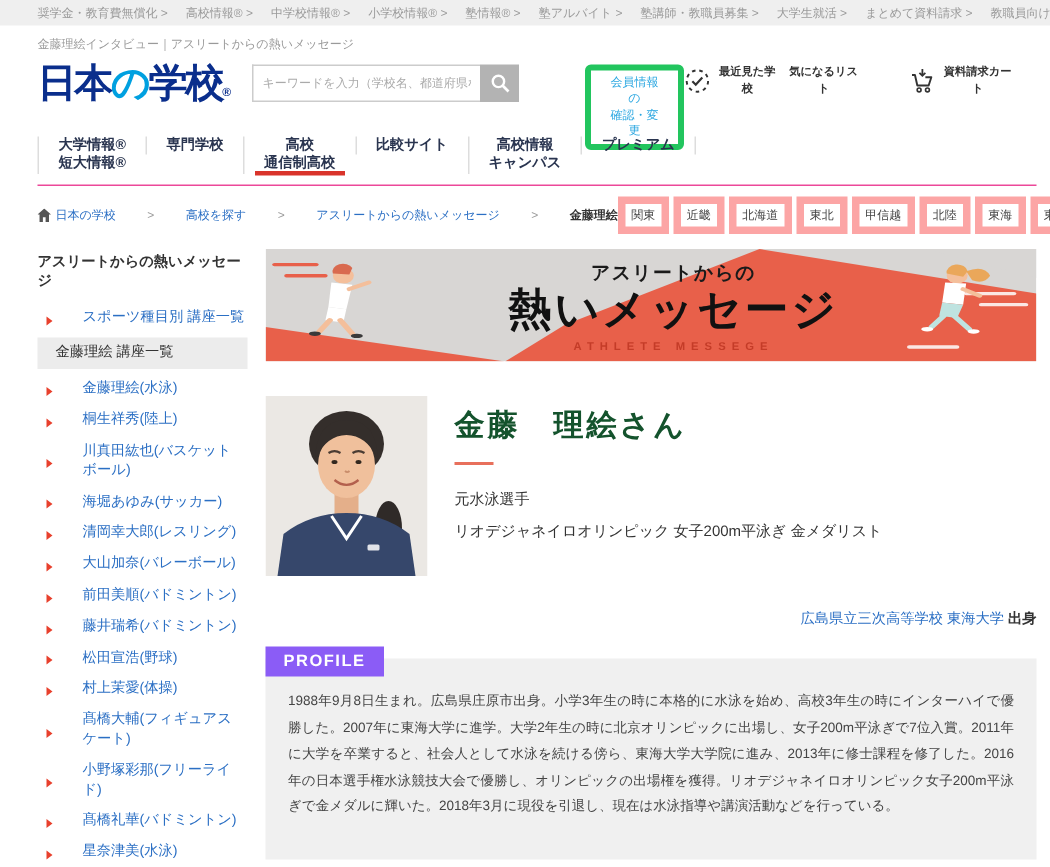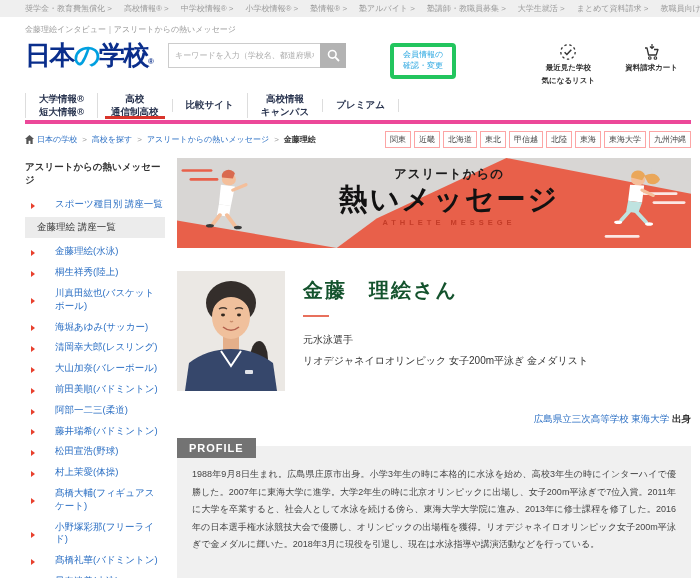--- a/index.html
+++ b/index.html
@@ -24,60 +24,60 @@
     padding:0 6px; color:#333; outline:none; border-right:none;
     font-family:"Liberation Sans","DejaVu Sans",sans-serif; }
   .search-input::placeholder { color:#aaa; }
   .search-btn { width:26px; height:25px; background:#b3b3b3; border:none;
     display:flex; align-items:center; justify-content:center; cursor:pointer; }
   .member-btn { margin-left:44px; margin-top:4px; border:4px solid #22c55e; border-radius:4px;
     color:#2ba7e1; font-size:8px; line-height:1.35; padding:3px 9px; text-align:center;
     background:#fff; cursor:pointer; }
   .member-btn span { display:block; }
   .hicons { margin-left:auto; display:flex; gap:30px; margin-top:4px; padding-right:12px; }
-  .hicon { display:flex; flex-direction:column; align-items:center; gap:2px;
+  .hicon { display:flex; align-items:center; gap:2px;
     font-size:7.5px; font-weight:bold; color:#333; line-height:1.45; cursor:pointer; text-align:center; }
   .hicon span { display:block; }
 
   
-  .nav { display:flex; align-items:center; margin:5px 9px 0 25px;
-    border-bottom:4px solid #ec4899; height:33px; }
+  .nav { display:flex; align-items:flex-start; margin:5px 9px 0 25px;
+    border-bottom:1px solid #ec4899; height:33px; }
   .tab { display:flex; flex-direction:column; justify-content:center; align-items:center;
     padding:0 13px; font-size:9.5px; font-weight:bold; color:#2a3550; position:relative;
     border-left:1px solid #ddd; line-height:1.3; cursor:pointer; white-space:nowrap; }
   .tab:last-child { border-right:1px solid #ddd; }
   .tab span { display:block; text-align:center; }
   .tab.active::after { content:""; position:absolute; left:7px; right:7px; bottom:-1px;
     height:3px; background:#d9342b; }
 
   
   .crumbrow { display:flex; justify-content:space-between; align-items:center;
     margin:7px 9px 0 25px; }
-  .breadcrumb { display:flex; align-items:center; gap:5px; font-size:8px; color:#999;
+  .breadcrumb { display:flex; align-items:center; gap:21px; font-size:8px; color:#999;
     white-space:nowrap; }
   .bc-link { color:#2b6fc4; cursor:pointer; display:flex; align-items:center; gap:3px; }
   .bc-current { color:#333; font-weight:bold; }
   .regions { display:flex; gap:3px; }
-  .region { border:1px solid #fca5a5; font-size:8px; color:#444; padding:2px 4px;
+  .region { border:5px solid #fca5a5; font-size:8px; color:#444; padding:2px 4px;
     background:#fff; cursor:pointer; white-space:nowrap; }
 
   
   .content { display:flex; align-items:flex-start; margin:10px 9px 0 25px; }
   .sidebar { width:140px; flex:none; font-size:9.5px; line-height:1.35; }
   .sb-title { font-weight:bold; color:#333; margin:3px 0 10px; }
   .sb-item { display:flex; gap:20px; color:#2b6fc4; margin-bottom:6px;
     align-items:center; padding:1px 2px 1px 6px; cursor:pointer; }
   .arr { width:0; height:0; border-left:4px solid #e8402d; border-top:3px solid transparent;
     border-bottom:3px solid transparent; margin-top:3px; flex:none; }
   .sb-item.selected { background:#ececec; color:#333; padding:4px 6px 4px 12px; }
 
   .main { flex:1; margin-left:12px; }
 
   
-  .banner { height:90px; position:relative; overflow:hidden; margin-bottom:23px; }
+  .banner { height:75px; position:relative; overflow:hidden; margin-bottom:23px; }
   .banner svg.bg { position:absolute; inset:0; width:100%; height:100%; }
   .banner-text { position:absolute; top:0; left:0; right:0; text-align:center;
     padding-left:30px; }
   .b1 { font-size:12.5px; font-weight:bold; color:#1a1a1a; margin-top:8px; letter-spacing:1px; }
   .b2 { font-size:29px; font-weight:900; color:#111; letter-spacing:2px; line-height:1.05;
     margin-top:1px; }
   .b3 { font-size:7.5px; color:#c43c28; font-weight:bold; letter-spacing:4px; margin-top:4px; }
 
   
   .profile-row { display:flex; gap:18px; }
@@ -85,21 +85,21 @@
   .pinfo { padding-top:6px; }
   .name { font-size:20px; font-weight:bold; color:#14532d; letter-spacing:2px; }
   .dash { width:26px; height:2px; background:#e8705c; margin:11px 0 16px; }
   .role { font-size:10px; color:#333; margin-bottom:7px; }
   .achv { font-size:10px; color:#333; }
 
   .origin { text-align:right; font-size:9.5px; color:#333; font-weight:bold; margin-top:22px; }
   .origin .school { color:#2b6fc4; font-weight:normal; cursor:pointer; }
 
   .profile-box { position:relative; background:#f0f0f0; margin-top:20px; padding:20px 15px 26px; }
-  .profile-label { position:absolute; top:-8px; left:0; background:#737373; color:#fff;
+  .profile-label { position:absolute; top:-8px; left:0; background:#8b5cf6; color:#fff;
     font-weight:bold; font-size:11px; letter-spacing:1px; padding:4px 12px; }
   .profile-text { font-size:9px; color:#444; line-height:1.95; text-align:justify; }
 </style>
 </head>
 <body>
 
 <div class="topbar">
     <span class="tb-link">奨学金・教育費無償化 &gt;</span>
     <span class="tb-link">高校情報® &gt;</span>
     <span class="tb-link">中学校情報® &gt;</span>
@@ -150,20 +150,24 @@
       <span>資料請求カート</span>
     </div>
   </div>
 </div>
 
 <div class="nav">
   <div class="tab">
     <span>大学情報®</span>
       <span>短大情報®</span>
   </div>
+  <div class="tab">
+    <span>専門学校</span>
+      <span></span>
+  </div>
   <div class="tab active">
     <span>高校</span>
       <span>通信制高校</span>
   </div>
   <div class="tab">
     <span>比較サイト</span>
       <span></span>
   </div>
   <div class="tab">
     <span>高校情報</span>
@@ -236,24 +240,20 @@
         <span class="arr"></span>
         <span>清岡幸大郎(レスリング)</span>
       </div>
         <div class="sb-item">
         <span class="arr"></span>
         <span>大山加奈(バレーボール)</span>
       </div>
         <div class="sb-item">
         <span class="arr"></span>
         <span>前田美順(バドミントン)</span>
-      </div>
-        <div class="sb-item">
-        <span class="arr"></span>
-        <span>阿部一二三(柔道)</span>
       </div>
         <div class="sb-item">
         <span class="arr"></span>
         <span>藤井瑞希(バドミントン)</span>
       </div>
         <div class="sb-item">
         <span class="arr"></span>
         <span>松田宣浩(野球)</span>
       </div>
         <div class="sb-item">

